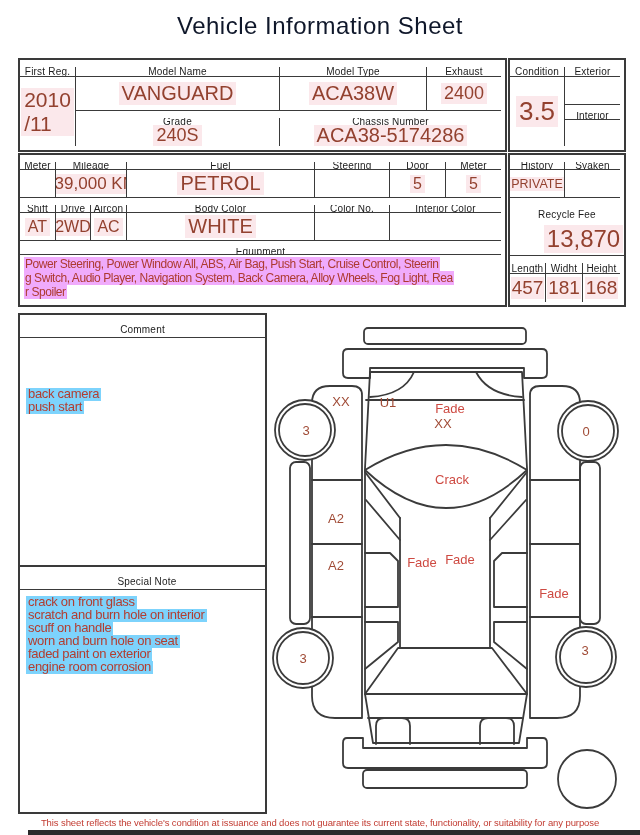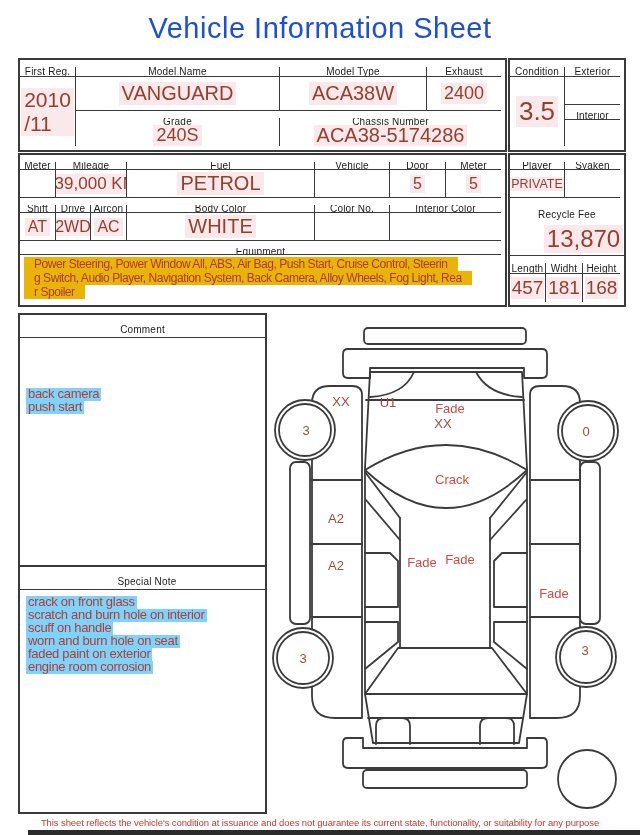--- a/index.html
+++ b/index.html
@@ -1,35 +1,35 @@
 <!DOCTYPE html>
 <html><head>
 <meta charset="utf-8">
 <style>
   html,body{margin:0;padding:0;}
   body{width:640px;height:835px;position:relative;background:#fff;overflow:hidden;
        font-family:"Liberation Sans",sans-serif;}
   .abs{position:absolute;}
-  .title{top:12px;left:0;width:640px;text-align:center;font-size:29px;font-weight:500;
-         color:#1d4ed8;letter-spacing:.5px;}
+  .title{top:12px;left:0;width:640px;text-align:center;font-size:24px;font-weight:500;
+         color:#0f172a;letter-spacing:.5px;}
   .box{position:absolute;border:2px solid #3a3a3a;background:#fff;display:grid;}
   .cell{display:flex;align-items:center;justify-content:center;overflow:hidden;}
   .br{border-right:1px solid #3a3a3a;}
   .bb{border-bottom:1px solid #3a3a3a;}
   .hdr{font-size:10px;color:#1c1c1c;letter-spacing:.2px;margin-top:7px;}
   .val{color:#93412f;}
   .hv{background:#fbe8eb;padding:0 3px;white-space:nowrap;}
   .v26{font-size:26px;} .v24{font-size:24px;} .v22{font-size:21px;line-height:24px;text-align:center;}
   .v20{font-size:20px;} .v19{font-size:19px;} .v18{font-size:18px;}
   .v16{font-size:16px;} .v12{font-size:12.5px;} .v11{font-size:17px;}
   .flexcol{display:flex;flex-direction:column;}
   .notes{color:#b23d30;font-size:13px;line-height:12.5px;letter-spacing:-.3px;}
   .notes .ln{background:#7dd3fc;width:fit-content;padding:0 2px;margin-bottom:.5px;}
   .equip{color:#ad3a30;font-size:12px;line-height:14px;letter-spacing:-.45px;}
-  .equip .ln{background:#eab308;width:fit-content;padding:0 10px;}
+  .equip .ln{background:#f0abfc;width:fit-content;padding:0 1px;}
   .footer{left:0;bottom:7px;width:640px;text-align:center;font-size:9.5px;
           letter-spacing:-.1px;color:#c23b31;}
   .botbar{left:28px;right:0;bottom:0;height:5px;background:#2b2b2b;}
   svg{position:absolute;}
   .ln-shape{fill:none;stroke:#3b3b3b;stroke-width:1.8;stroke-linejoin:round;stroke-linecap:round;}
   .wh{fill:#fff;stroke:#3b3b3b;stroke-width:1.8;}
   .ann{font-family:"Liberation Sans",sans-serif;font-size:13px;text-anchor:middle;}
   .ann.red{fill:#ce4a42;} .ann.brown{fill:#a04b36;}
 </style>
 </head>
@@ -75,21 +75,21 @@
     </div>
   <div class="cell bb" style="grid-column:2;"></div>
   <div class="cell hdr bb" style="grid-column:2;">Interior</div>
   <div class="cell" style="grid-column:2;"></div>
 </div>
 
 <div class="box" style="left:18px;top:153px;width:485px;height:150px;grid-template-columns:36px 35px 36px 188px 75px 56px 55px;grid-template-rows:15px 28px 15px 28px 14px 46px;">
   <div class="cell hdr br bb">Meter</div>
   <div class="cell hdr br bb" style="grid-column:2/4;">Mileage</div>
   <div class="cell hdr br bb">Fuel</div>
-  <div class="cell hdr br bb">Vehicle</div>
+  <div class="cell hdr br bb">Steering</div>
   <div class="cell hdr br bb">Door</div>
   <div class="cell hdr bb">Meter</div>
 
   <div class="cell br bb"></div>
   <div class="cell val v11 br bb" style="grid-column:2/4;">
       <span class="hv">139,000 KM</span>
     </div>
   <div class="cell val v20 br bb">
       <span class="hv">PETROL</span>
     </div>
@@ -126,21 +126,21 @@
   <div class="cell hdr bb" style="grid-column:1/8;">Equipment</div>
   <div class="equip" style="grid-column:1/8;padding:2px 4px;">
     <div class="ln">Power Steering, Power Window  All, ABS, Air Bag, Push Start, Cruise Control, Steerin</div>
     <div class="ln">g Switch, Audio Player, Navigation System, Back Camera, Alloy Wheels, Fog Light, Rea</div>
     <div class="ln">r Spoiler</div>
   </div>
 </div>
 
 <div class="box flexcol" style="left:508px;top:153px;width:114px;height:150px;display:flex;">
   <div style="display:grid;grid-template-columns:55px 55px;grid-template-rows:15px 28px;">
-    <div class="cell hdr br bb">Player</div>
+    <div class="cell hdr br bb">History</div>
     <div class="cell hdr bb">Syaken</div>
     <div class="cell val v12 br bb">
         <span class="hv">PRIVATE</span>
       </div>
     <div class="cell bb"></div>
   </div>
   <div class="bb flexcol" style="height:57px;">
     <div class="cell hdr" style="height:18px;">Recycle Fee</div>
     <div class="cell val v24" style="flex:1;margin-left:33px;">
         <span class="hv">13,870</span>

